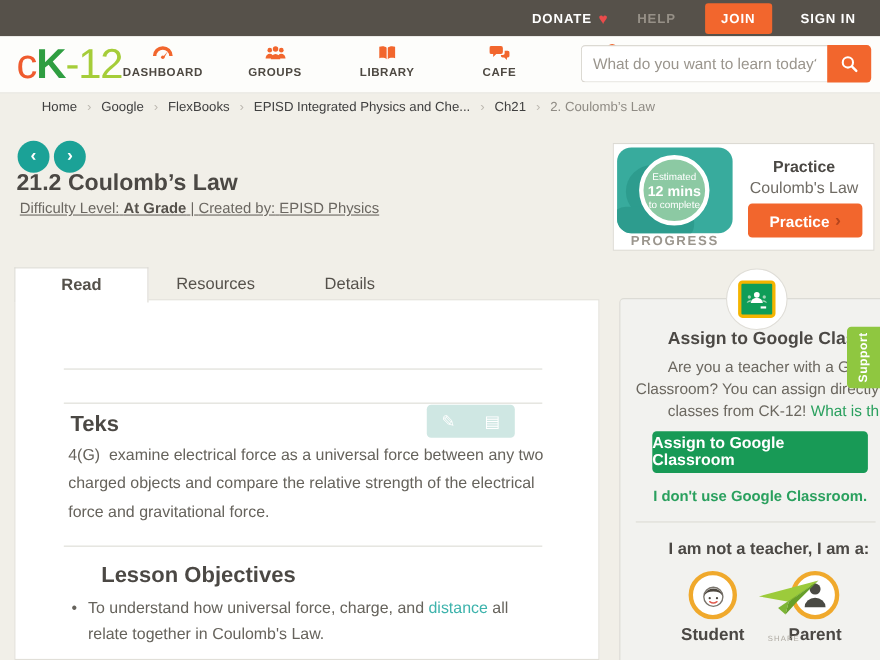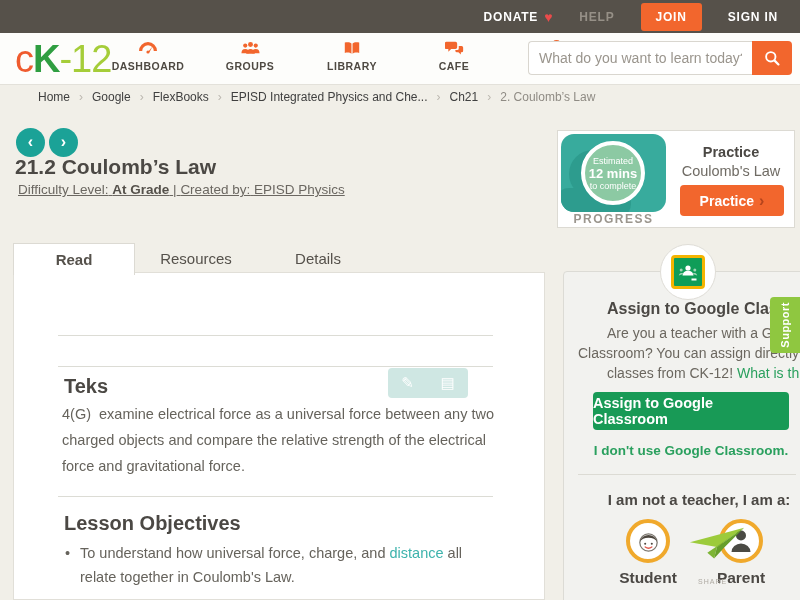--- a/index.html
+++ b/index.html
@@ -63,21 +63,21 @@
   .tab-read{left:13px;background:#fff;border:1px solid #dcdad3;border-bottom:none;font-weight:bold;z-index:3;height:32px;}
   .tab-resources{left:135px;} .tab-details{left:257px;}
   
   .panel{position:absolute;left:13px;top:272px;width:532px;height:328px;background:#fff;border:1px solid #e1dfd8;z-index:2;}
   .divider{position:absolute;left:44px;width:435px;height:1px;background:#dcdcd5;}
   .d1{top:62px;} .d2{top:93px;} .d3{top:223px;}
   .icon-box{position:absolute;left:374px;top:95px;width:80px;height:30px;background:#cfe7e3;border-radius:4px;
     display:flex;align-items:center;justify-content:space-around;color:#fff;}
   .icon-box span{font-size:15px;cursor:pointer;}
   .sec-h{position:absolute;left:50px;font-size:20px;font-weight:bold;color:#4b4844;}
-  .teks-h{top:102px;} .obj-h{top:239px;}
+  .teks-h{top:102px;} .obj-h{top:239px;margin-left:28px;}
   .teks-body{position:absolute;left:48px;top:128px;width:434px;font-size:14.5px;line-height:26px;color:#66635c;white-space:pre-wrap;}
   .obj-list{position:absolute;left:48px;top:268px;width:430px;list-style:none;font-size:14.5px;line-height:24px;color:#66635c;}
   .obj-list li{position:relative;padding-left:18px;}
   .obj-list li::before{content:"•";position:absolute;left:3px;color:#66635c;}
   .tlink{color:#3db3ac;cursor:pointer;}
   
   .sidebox{position:absolute;left:563px;top:271px;width:330px;height:360px;background:#f2f2ef;border:1px solid #dcdbd5;border-radius:4px;}
   .gc-circle{position:absolute;left:660px;top:244px;width:56px;height:56px;border-radius:50%;background:#fff;
     border:1px solid #dfddd7;z-index:2;display:flex;align-items:center;justify-content:center;}
   .gc-square{width:34px;height:34px;background:#0f9d58;border:3px solid #f4b400;border-radius:4px;

